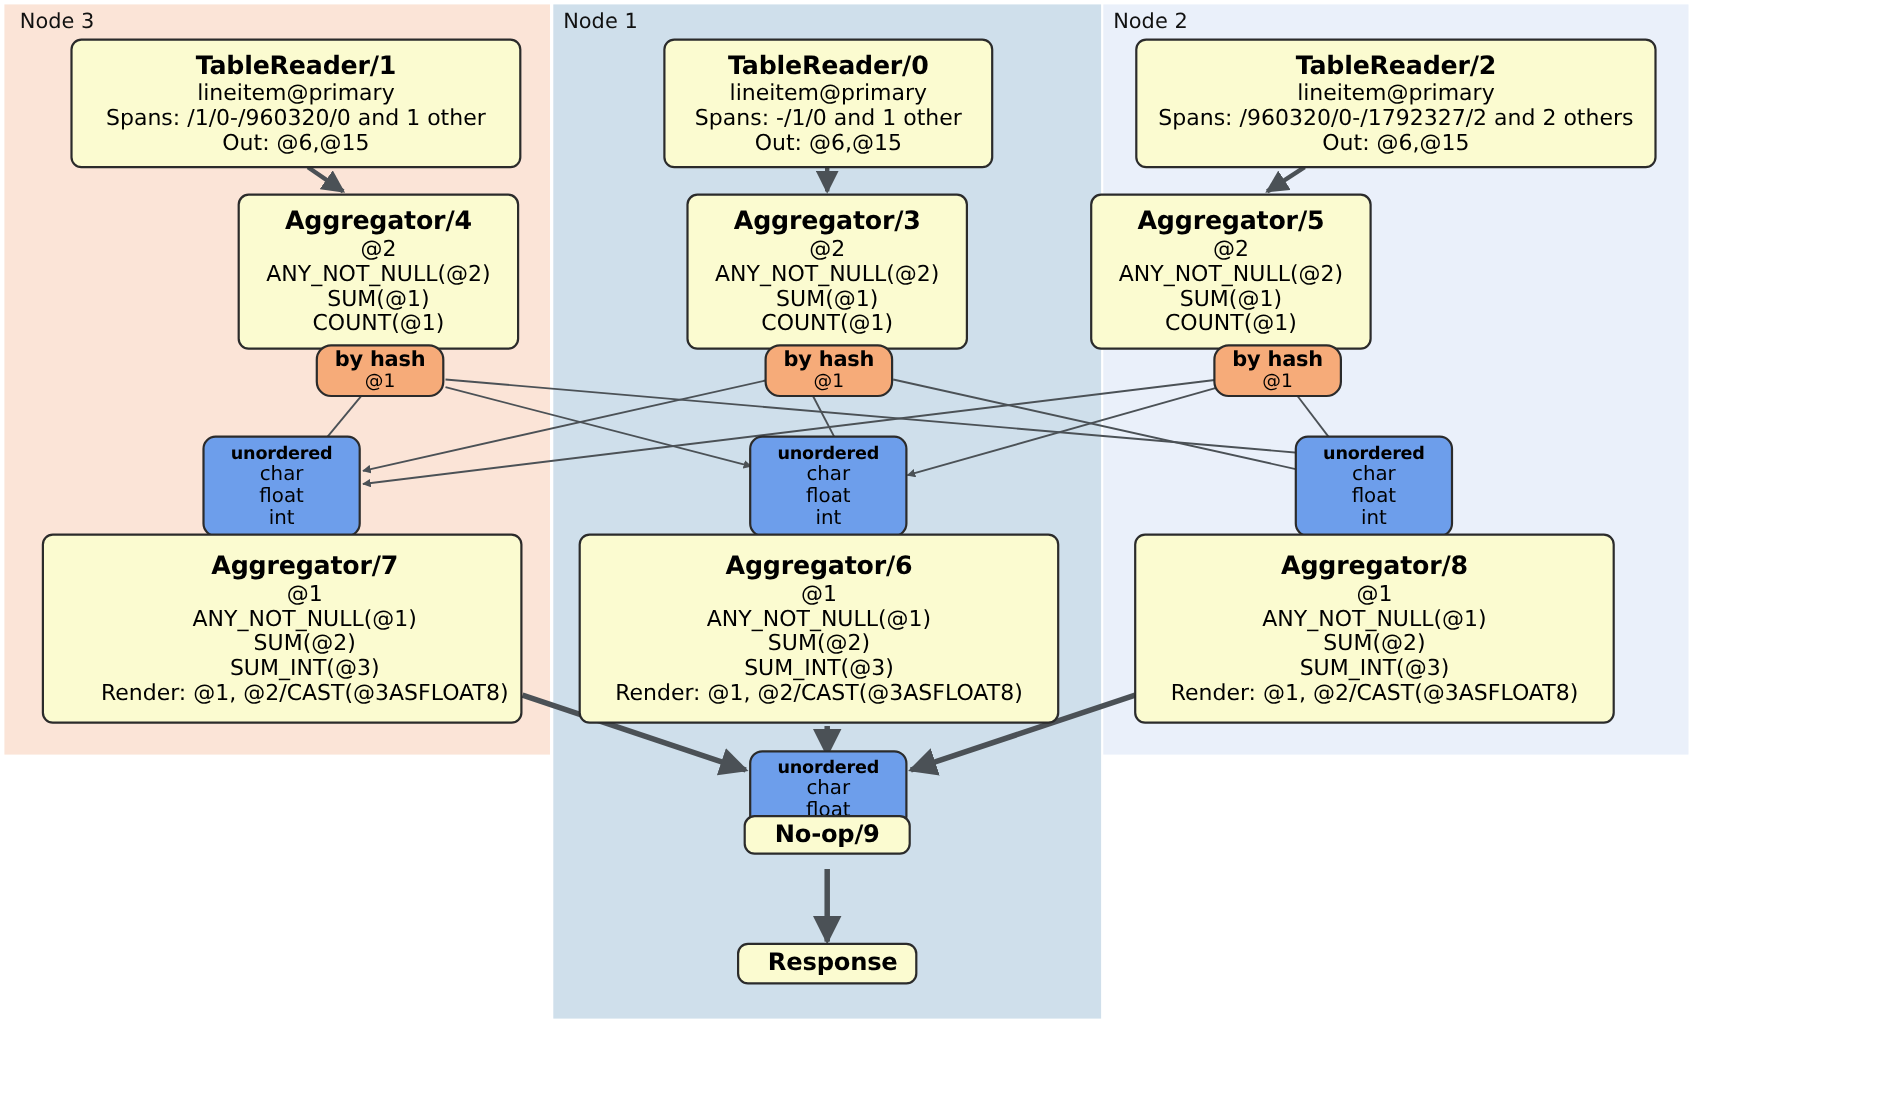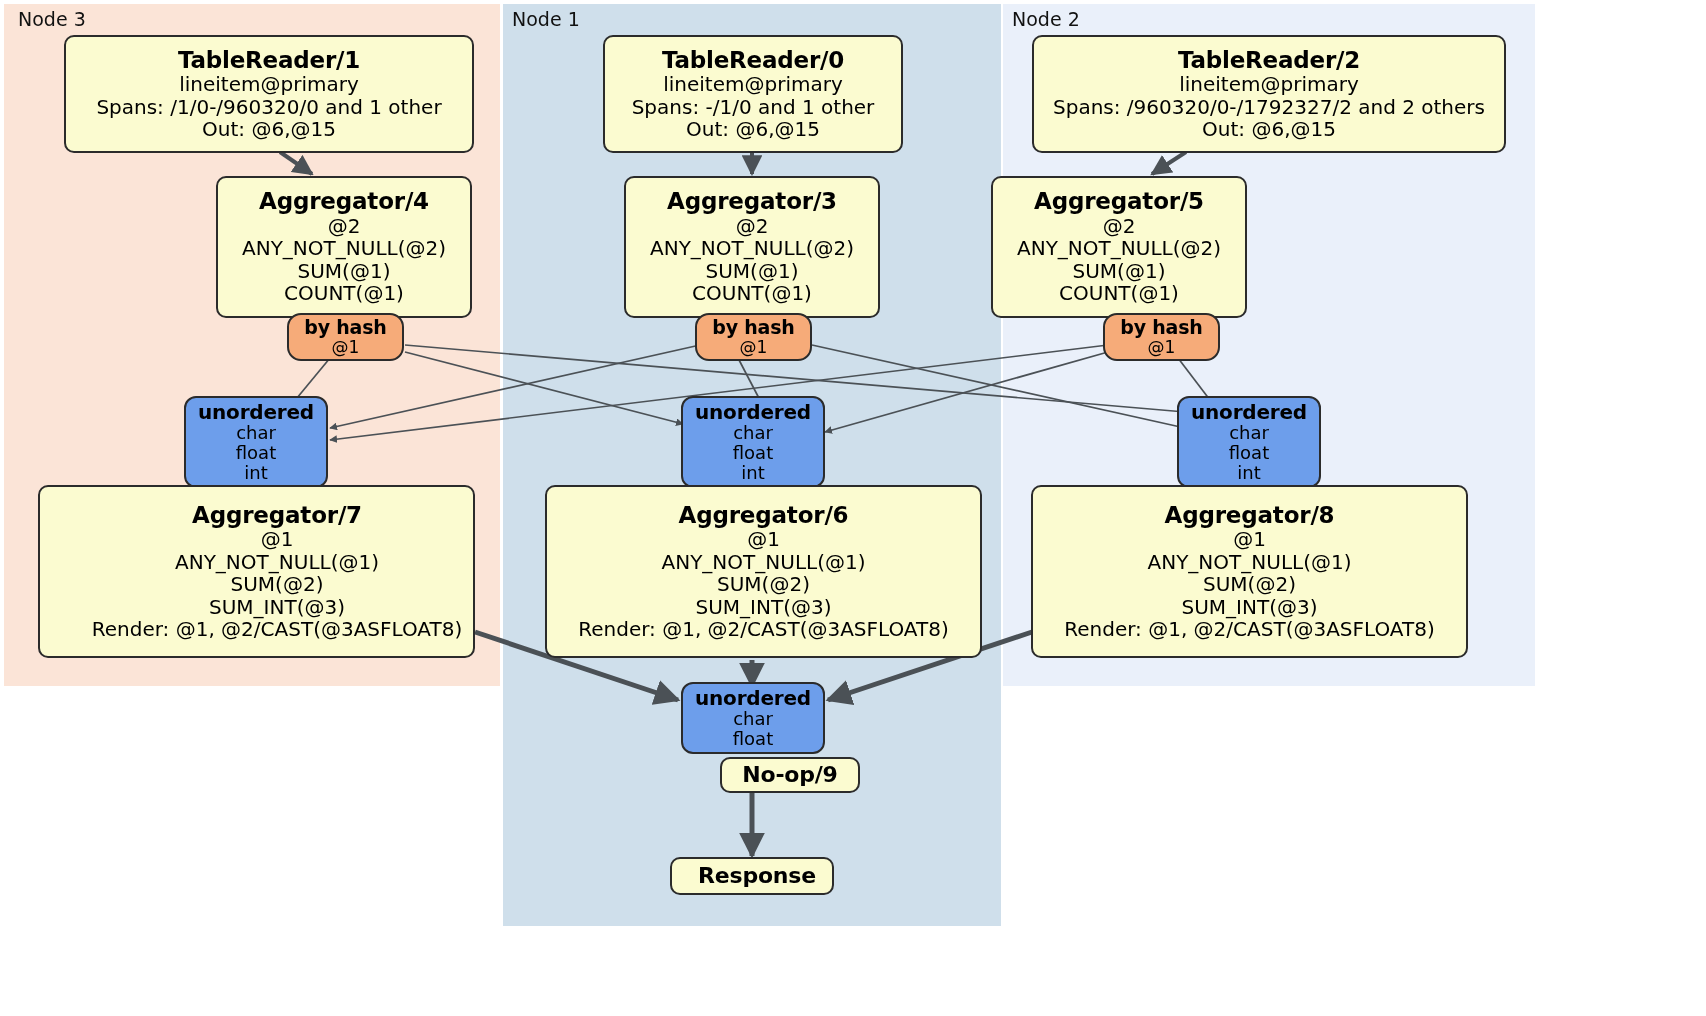--- a/index.html
+++ b/index.html
@@ -48,21 +48,21 @@
     letter-spacing: -0.2px;
   }
   .gnode .line {
     font-size: 20px;
   }
   .proc { background: #fbfbd0; }
   .hash { background: #f6ab79; border-radius: 14px; }
   .hash .title { font-size: 19px; }
   .hash .line { font-size: 17px; }
   .router { background: #6d9eeb; border-radius: 12px; }
-  .router .title { font-size: 20px; }
+  .router .title { font-size: 16px; }
   .router .line { font-size: 18px; }
   .small-title .title { font-size: 22px; }
   
   #edges {
     position: absolute;
     left: 0; top: 0;
     width: 1706px; height: 1016px;
     z-index: 2;
     pointer-events: none;
   }
@@ -195,21 +195,21 @@
 
   <div class="gnode proc" style="left:38px; top:485px; width:437px; height:173px;padding-left:41px;">
     <div class="title">Aggregator/7</div>
     <div class="line">@1</div>
     <div class="line">ANY_NOT_NULL(@1)</div>
     <div class="line">SUM(@2)</div>
     <div class="line">SUM_INT(@3)</div>
     <div class="line">Render: @1, @2/CAST(@3ASFLOAT8)</div>
   </div>
 
-  <div class="gnode proc" style="left:545px; top:485px; width:437px; height:173px;">
+  <div class="gnode proc" style="left:526px; top:485px; width:437px; height:173px;">
     <div class="title">Aggregator/6</div>
     <div class="line">@1</div>
     <div class="line">ANY_NOT_NULL(@1)</div>
     <div class="line">SUM(@2)</div>
     <div class="line">SUM_INT(@3)</div>
     <div class="line">Render: @1, @2/CAST(@3ASFLOAT8)</div>
   </div>
 
   <div class="gnode proc" style="left:1031px; top:485px; width:437px; height:173px;">
     <div class="title">Aggregator/8</div>
@@ -219,21 +219,21 @@
     <div class="line">SUM_INT(@3)</div>
     <div class="line">Render: @1, @2/CAST(@3ASFLOAT8)</div>
   </div>
 
   <div class="gnode router" style="left:681px; top:682px; width:144px; height:72px;">
     <div class="title">unordered</div>
     <div class="line">char</div>
     <div class="line">float</div>
   </div>
 
-  <div class="gnode proc small-title" style="left:676px; top:757px; width:140px; height:36px;margin-left:44px;">
+  <div class="gnode proc small-title" style="left:676px; top:741px; width:152px; height:36px;">
     <div class="title">No-op/9</div>
   </div>
 
   <div class="gnode proc small-title" style="left:670px; top:857px; width:164px; height:38px;padding-left:10px;">
     <div class="title">Response</div>
   </div>
 
 </div>
 
 </body></html>

